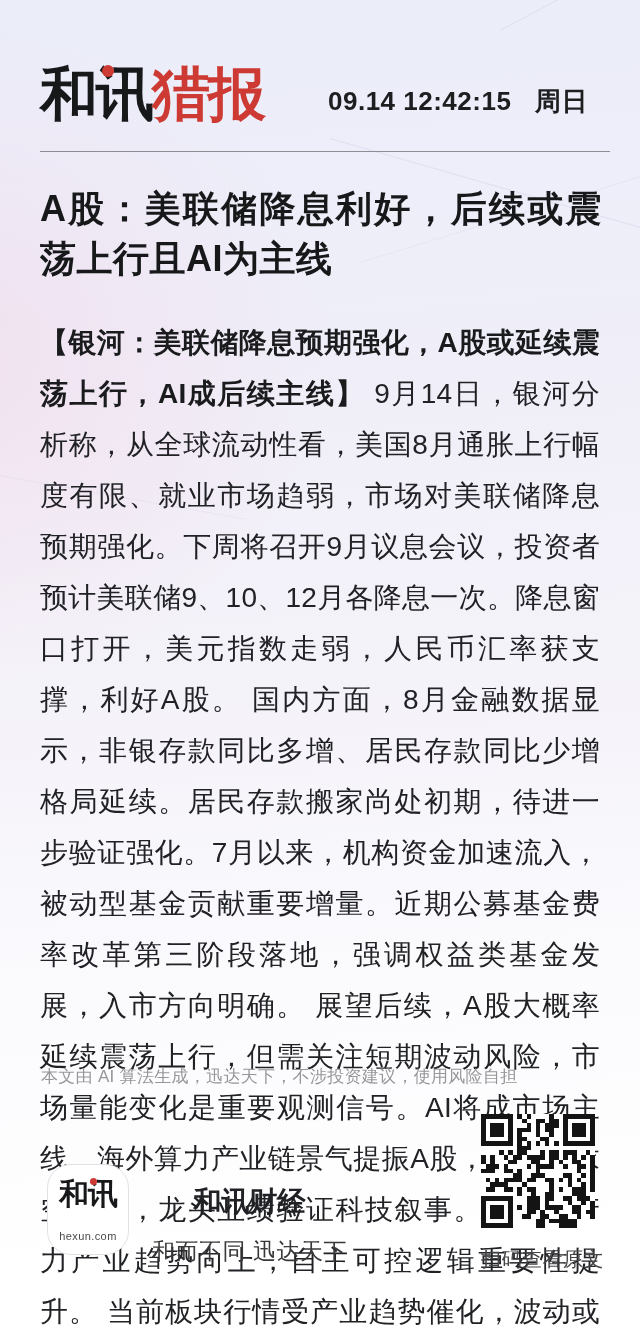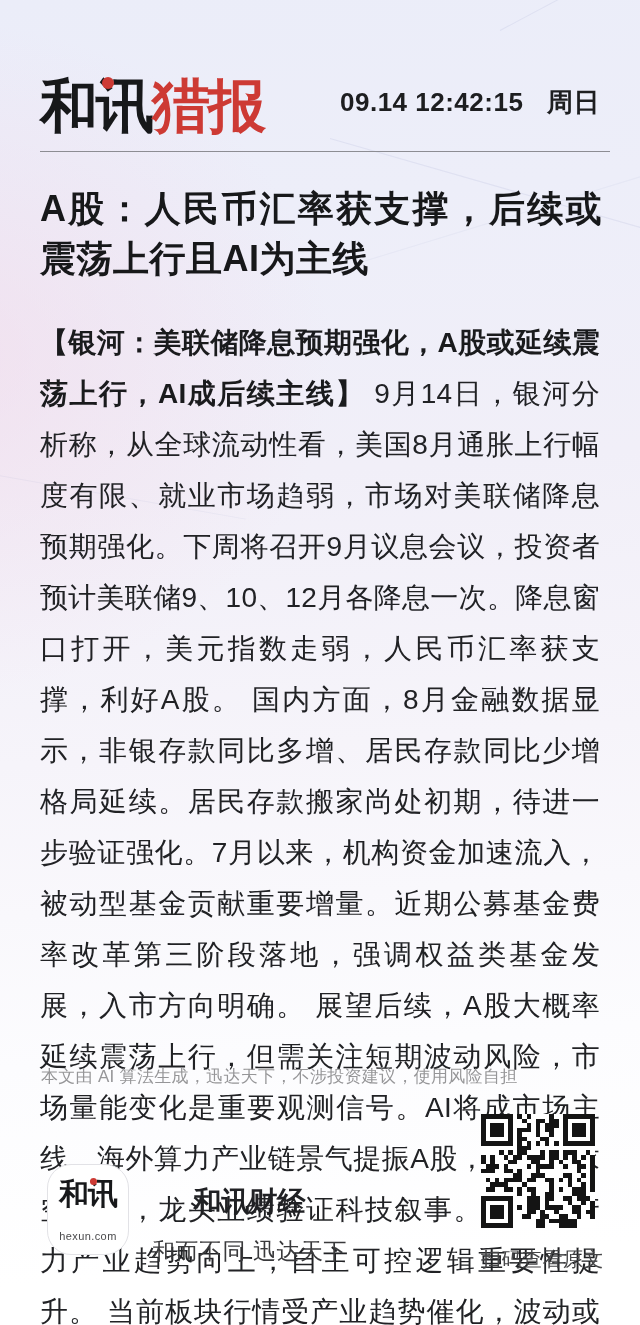--- a/index.html
+++ b/index.html
@@ -11,21 +11,21 @@
     background:
       radial-gradient(130% 55% at -8% 27%, rgba(243,212,230,0.50), rgba(243,212,230,0) 46%),
       linear-gradient(176deg,#ebedf9 0%,#edeef9 16%,#f1eff8 36%,#f6f4fa 56%,#fcfcfe 78%,#ffffff 94%);
   }
   .deco{position:absolute;height:1px;background:rgba(125,135,190,0.12);transform-origin:left center;}
   .deco.d1{top:138px;left:330px;width:340px;transform:rotate(16deg);}
   .deco.d2{top:30px;left:500px;width:300px;transform:rotate(-28deg);}
   .deco.d3{top:470px;left:-30px;width:280px;transform:rotate(10deg);background:rgba(125,135,190,0.08);}
   .deco.d4{top:262px;left:360px;width:300px;transform:rotate(-17deg);background:rgba(125,135,190,0.07);}
 
-  .header{position:absolute;top:74px;left:40px;right:40px;display:flex;align-items:center;gap:12px;}
+  .header{position:absolute;top:62px;left:40px;right:40px;display:flex;align-items:flex-end;}
   .logo{position:relative;font-size:58px;line-height:1.12;font-weight:900;letter-spacing:-2px;color:#17181a;white-space:nowrap;}
   .logo .red{color:#cd3a34;}
   .logo-dot{position:absolute;top:3px;left:62px;width:12px;height:12px;border-radius:50%;background:#cd3a34;}
   .timestamp{font-size:26px;font-weight:700;color:#1d1e20;margin-left:64px;padding-bottom:8px;white-space:nowrap;letter-spacing:0.5px;}
   .timestamp .wd{margin-left:16px;}
 
   .divider{position:absolute;top:151px;left:40px;width:570px;height:1px;background:#8d8d93;}
 
   .title{
     position:absolute;top:184px;left:40px;width:562px;
@@ -75,21 +75,21 @@
       <span>和讯</span><span class="red">猎报</span>
     </div>
     <div class="timestamp">
       <span>09.14 12:42:15</span>
       <span class="wd">周日</span>
     </div>
   </div>
 
   <div class="divider"></div>
 
-  <h1 class="title" style="margin:0;">A股：人民币汇率获支撑，后续或震荡上行且AI为主线</h1>
+  <h1 class="title" style="margin:0;">A股：美联储降息利好，后续或震荡上行且AI为主线</h1>
 
   <p class="body-text" style="margin:0;">
     <span class="lead">【银河：美联储降息预期强化，A股或延续震荡上行，AI成后续主线】</span><span> 9月14日，银河分析称，从全球流动性看，美国8月通胀上行幅度有限、就业市场趋弱，市场对美联储降息预期强化。下周将召开9月议息会议，投资者预计美联储9、10、12月各降息一次。降息窗口打开，美元指数走弱，人民币汇率获支撑，利好A股。 国内方面，8月金融数据显示，非银存款同比多增、居民存款同比少增格局延续。居民存款搬家尚处初期，待进一步验证强化。7月以来，机构资金加速流入，被动型基金贡献重要增量。近期公募基金费率改革第三阶段落地，强调权益类基金发展，入市方向明确。 展望后续，A股大概率延续震荡上行，但需关注短期波动风险，市场量能变化是重要观测信号。AI将成市场主线，海外算力产业链景气提振A股，算力需求空间大，龙头业绩验证科技叙事。新质生产力产业趋势向上，自主可控逻辑重要性提升。 当前板块行情受产业趋势催化，波动或加大，关注补涨细分领域。</span>
   </p>
 
   <div class="disclaimer">本文由 AI 算法生成，迅达天下，不涉投资建议，使用风险自担</div>
 
   <div class="qr-wrap">
     <svg id="qr" viewBox="0 0 25 25" shape-rendering="crispEdges">
         <rect width="25" height="25" fill="#ffffff"></rect>

